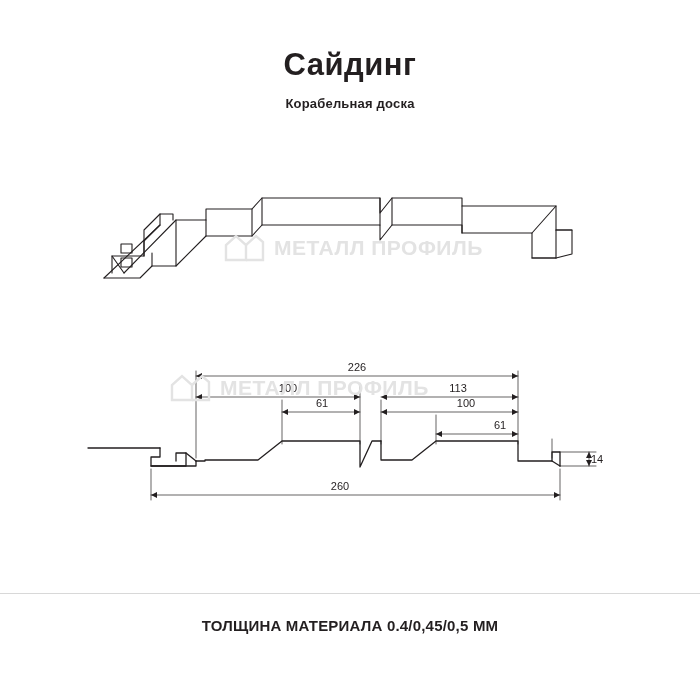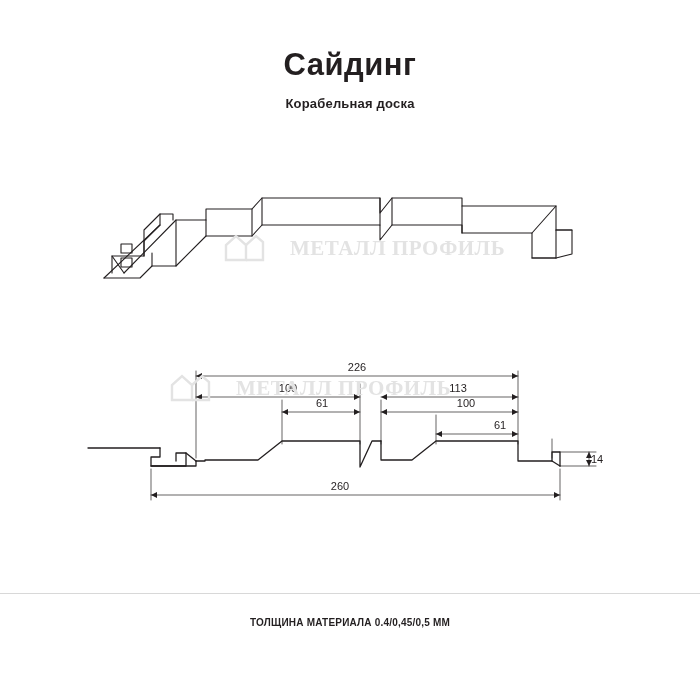--- a/index.html
+++ b/index.html
@@ -67,22 +67,21 @@
   
   .wm {
     position: absolute;
     pointer-events: none;
     user-select: none;
     color: #e3e3e3;
     font-weight: bold;
     white-space: nowrap;
     display: flex;
     align-items: center;
-    gap: 24px;
-    font-family: Liberation Serif, serif;
+    gap: 8px;
   }
   .wm-text {
     font-size: 21px;
     letter-spacing: 0.5px;
   }
   .wm1 { top: 232px; left: 222px; }
   .wm2 { top: 372px; left: 168px; }
 
   
   .divider {
@@ -92,21 +91,21 @@
     width: 700px;
     height: 1px;
     background: #d8d8d8;
   }
   .footer {
     position: absolute;
     top: 617px;
     left: 0;
     width: 700px;
     text-align: center;
-    font-size: 10px;
+    font-size: 15px;
     font-weight: bold;
     letter-spacing: 0.2px;
   }
 </style>
 </head>
 <body>
 
 <div class="page">
 
   <div class="header">

